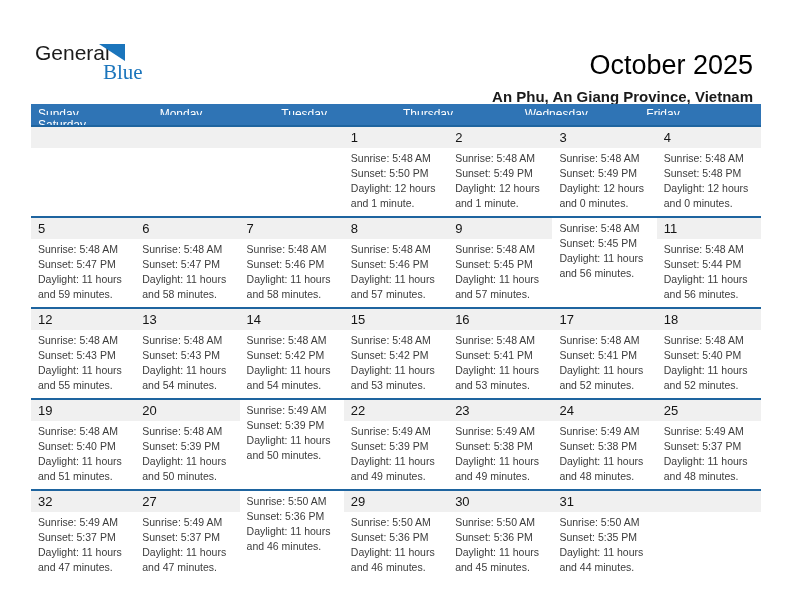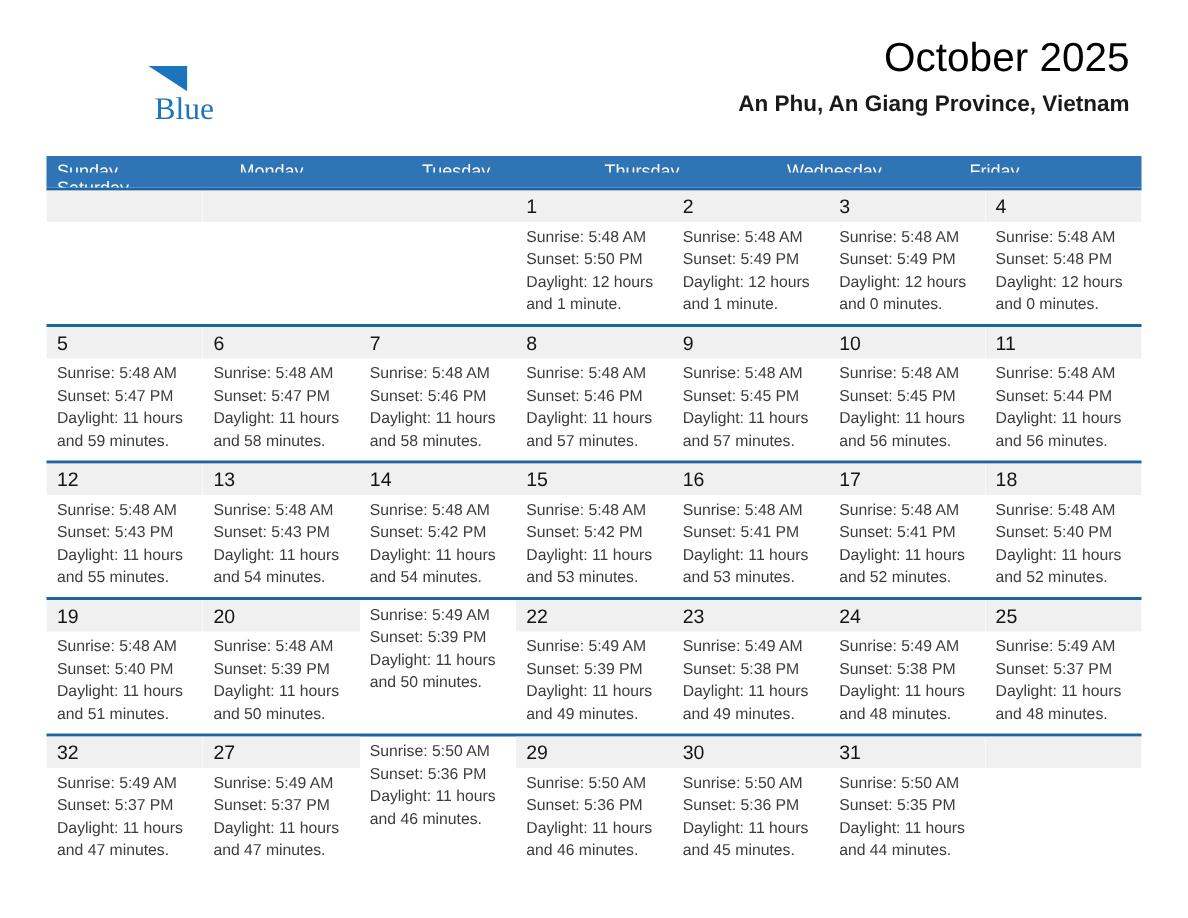--- a/index.html
+++ b/index.html
@@ -17,21 +17,21 @@
     font-family:"Liberation Sans", sans-serif;
   }
   
   .logo{position:absolute;left:35px;top:42px;width:130px;height:46px;}
   .logo-general{font-size:21px;line-height:22px;color:#1c1c1c;letter-spacing:0;}
   .logo-triangle{position:absolute;left:64px;top:2px;width:26px;height:17px;
     background:var(--logo-blue);
     clip-path:polygon(0 0,100% 0,100% 100%);}
   .logo-blue{position:absolute;left:68px;top:18px;font-size:21px;color:var(--logo-blue);font-family:Liberation Serif, serif;}
   
-  .header-text{position:absolute;right:39px;top:22px;text-align:right;}
+  .header-text{position:absolute;right:39px;top:49px;text-align:right;}
   .page-title{font-size:27px;font-weight:400;color:#000;line-height:32px;}
   .page-subtitle{margin-top:7px;font-size:15px;font-weight:700;color:var(--text-dark);text-align:center;}
   
   .calendar{position:absolute;left:31px;top:104px;width:730px;}
   .weekday-row{
     display:grid;grid-template-columns:repeat(6,1fr);
     background:var(--header-blue);height:21px;
   }
   .weekday-cell{
     color:#fff;font-size:12px;line-height:21px;padding-left:7px;
@@ -49,20 +49,21 @@
   }
   .day-details{padding:3px 4px 0 7px;}
   .detail-line{
     font-size:10.5px;line-height:15px;color:var(--detail-text);white-space:nowrap;
   }
 </style>
 </head>
 <body>
 
 <div class="logo">
+  <div class="logo-general">General</div>
   <div class="logo-triangle"></div>
   <div class="logo-blue">Blue</div>
 </div>
 
 <div class="header-text">
   <div class="page-title">October 2025</div>
   <div class="page-subtitle">An Phu, An Giang Province, Vietnam</div>
 </div>
 
 <div class="calendar">
@@ -181,21 +182,20 @@
         <div class="day-cell">
     <div class="day-num">9</div>
     <div class="day-details">
       <div class="detail-line">Sunrise: 5:48 AM</div>
       <div class="detail-line">Sunset: 5:45 PM</div>
       <div class="detail-line">Daylight: 11 hours</div>
       <div class="detail-line">and 57 minutes.</div>
     </div>
   </div>
         <div class="day-cell">
-    <div class="day-num">10</div>
     <div class="day-details">
       <div class="detail-line">Sunrise: 5:48 AM</div>
       <div class="detail-line">Sunset: 5:45 PM</div>
       <div class="detail-line">Daylight: 11 hours</div>
       <div class="detail-line">and 56 minutes.</div>
     </div>
   </div>
         <div class="day-cell">
     <div class="day-num">11</div>
     <div class="day-details">

